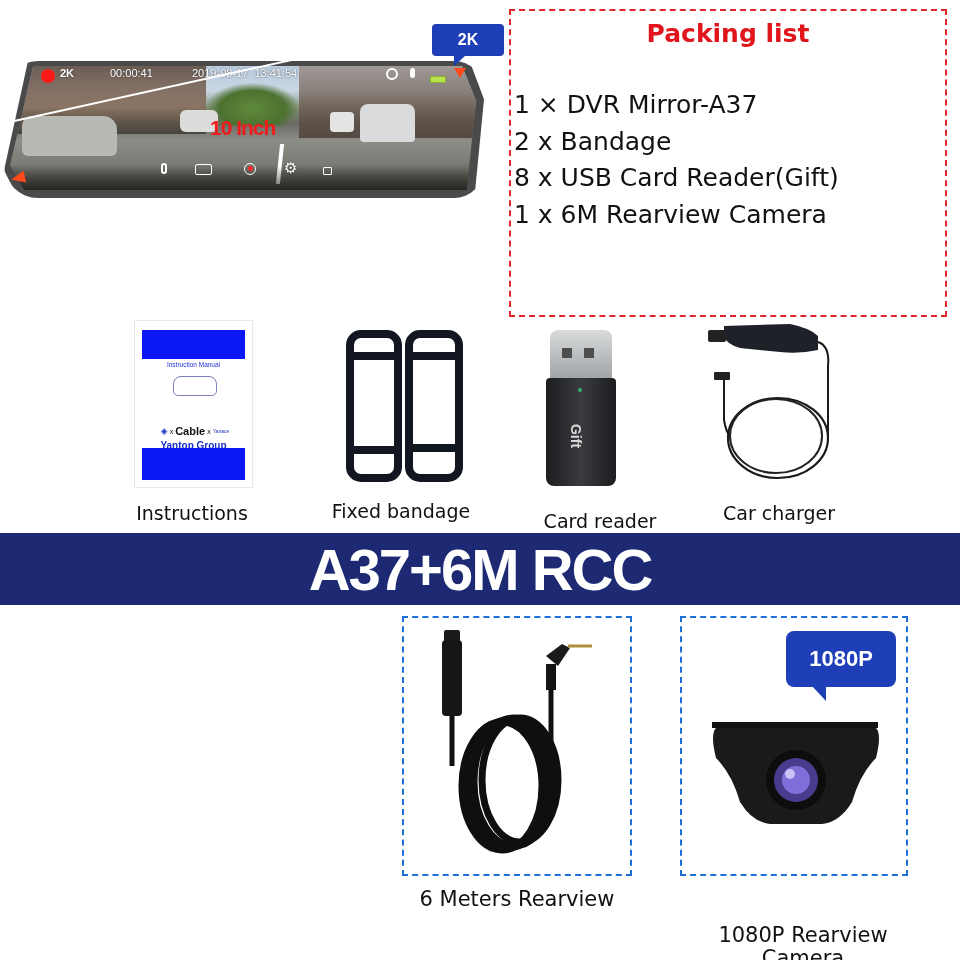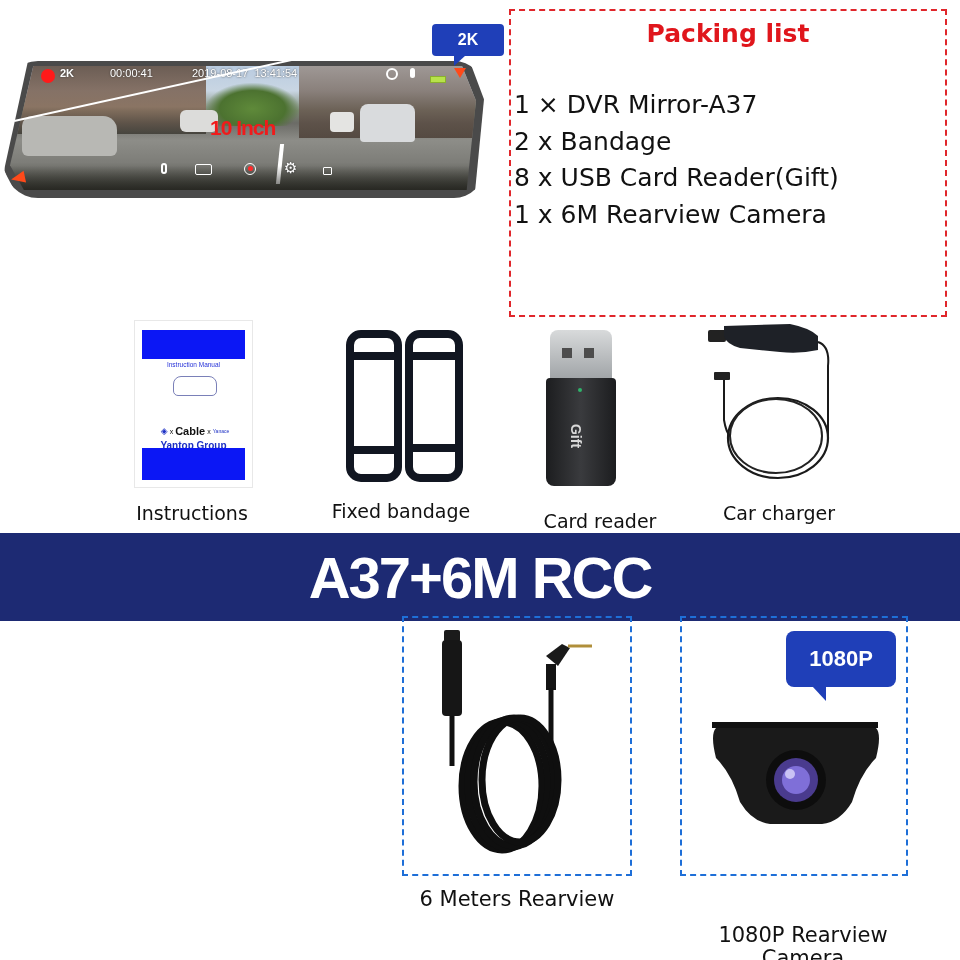--- a/index.html
+++ b/index.html
@@ -64,21 +64,21 @@
   
   .acc-label { position:absolute; font-size:19px; color:#111; text-align:center; font-family:"DejaVu Sans", sans-serif; }
 
   .manual { position:absolute; left:134px; top:320px; width:119px; height:168px; background:#fff; border:1px solid #e8e8e8; }
   .manual .band { position:absolute; left:7px; width:103px; height:29px; background:#0b17f5; }
   .manual .t1 { position:absolute; left:0; width:100%; top:40px; text-align:center; font-size:6.5px; color:#2531d8; font-family:"Liberation Sans", sans-serif; }
   .manual .mini { position:absolute; left:38px; top:55px; width:44px; height:20px; border:1.3px solid #7a80b8; border-radius:8px 8px 5px 5px; }
   .manual .t2 { position:absolute; left:0; width:100%; top:83px; text-align:center; font-size:10px; font-weight:bold; color:#1b2fc4; font-family:"Liberation Sans", sans-serif;margin-top:36px; }
   .manual .t3 { position:absolute; left:4px; width:112px; top:104px; display:flex; align-items:center; justify-content:center; gap:2px; font-family:"Liberation Sans", sans-serif; }
 
-  .band-hdr { position:absolute; left:0; top:533px; width:960px; height:88px; background:#1d2a73; display:flex; align-items:center; justify-content:center; }
+  .band-hdr { position:absolute; left:0; top:533px; width:960px; height:72px; background:#1d2a73; display:flex; align-items:center; justify-content:center; }
   .band-hdr span { color:#fff; font-weight:bold; font-size:58px; letter-spacing:-2px; font-family:"Liberation Sans", sans-serif; }
 
   .dashbox { position:absolute; border:2px dashed #1e6fd8; }
   .cap { position:absolute; text-align:center; font-size:21px; line-height:23px; color:#111; font-family:"DejaVu Sans", sans-serif; }
 </style>
 </head>
 <body>
 
 <div class="mirror"></div>
 <div class="mirror-screen">

